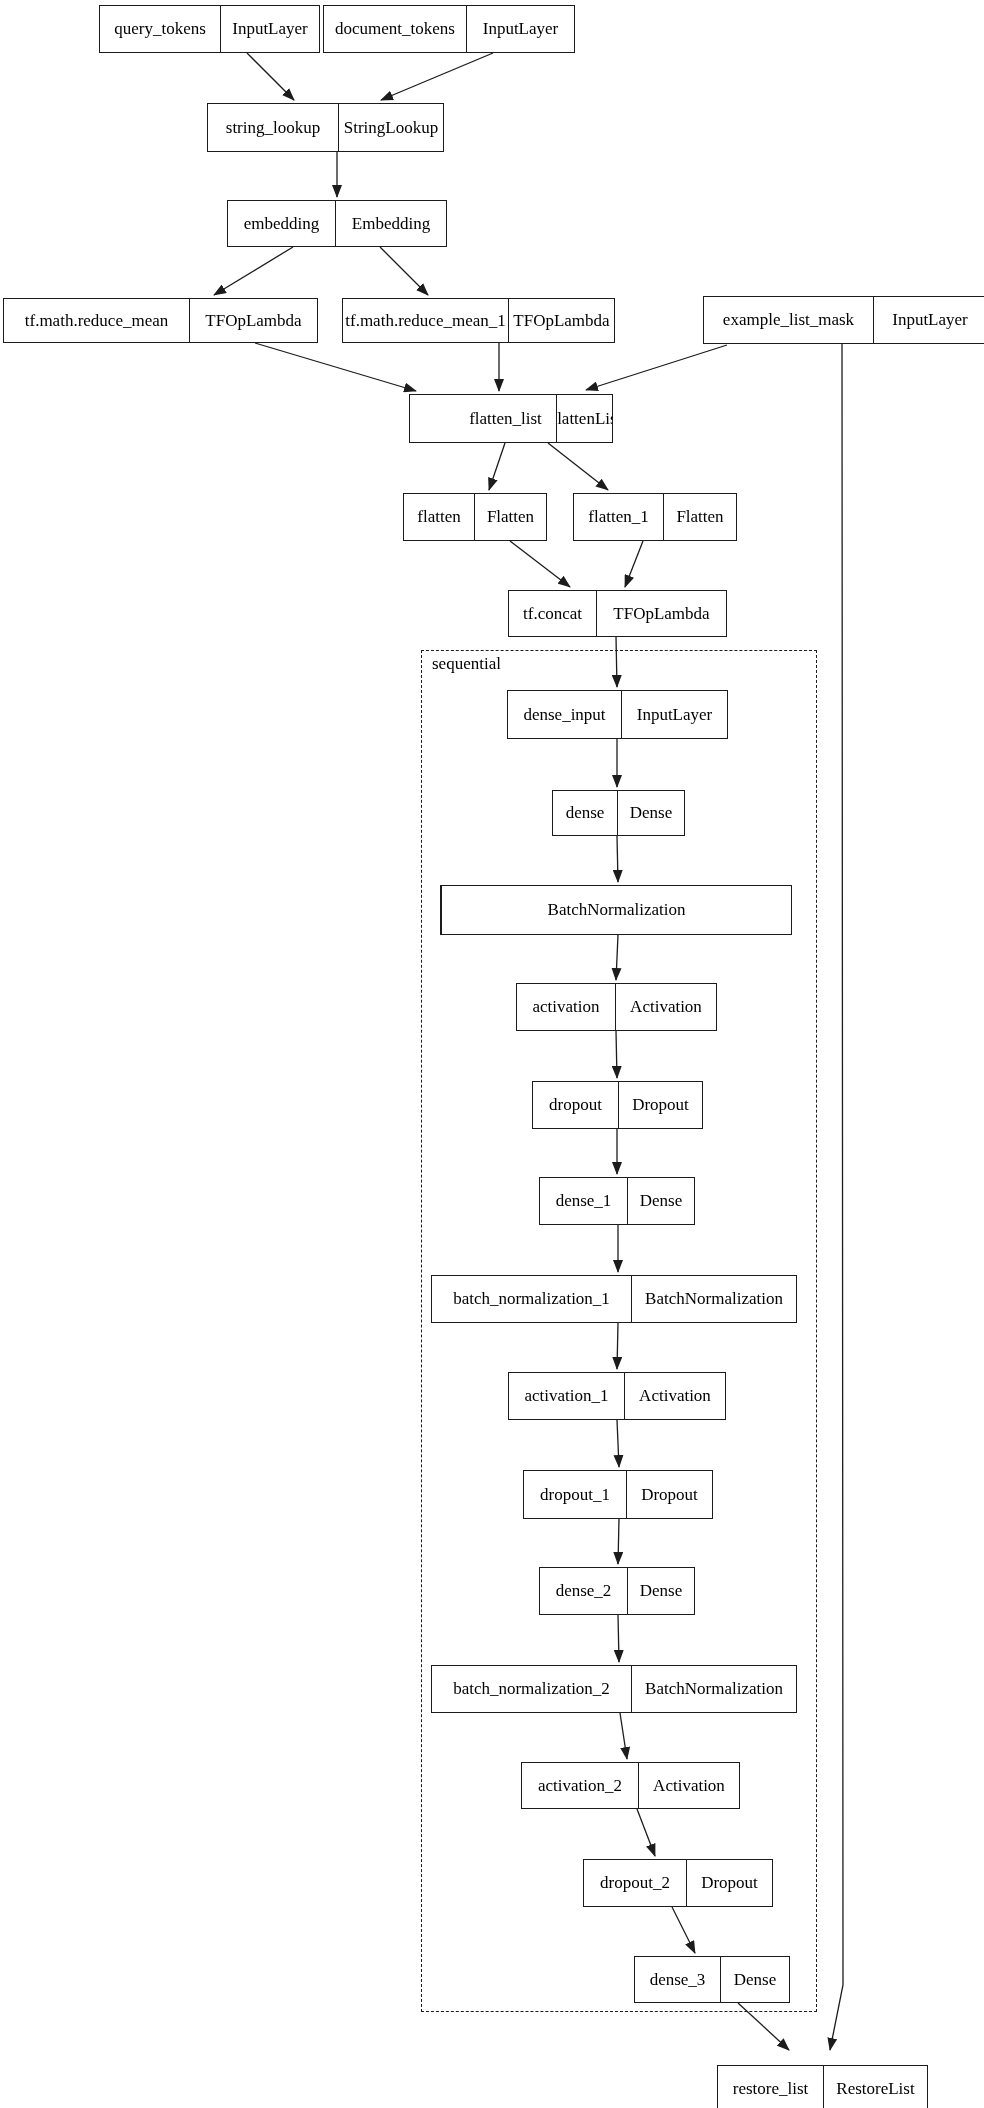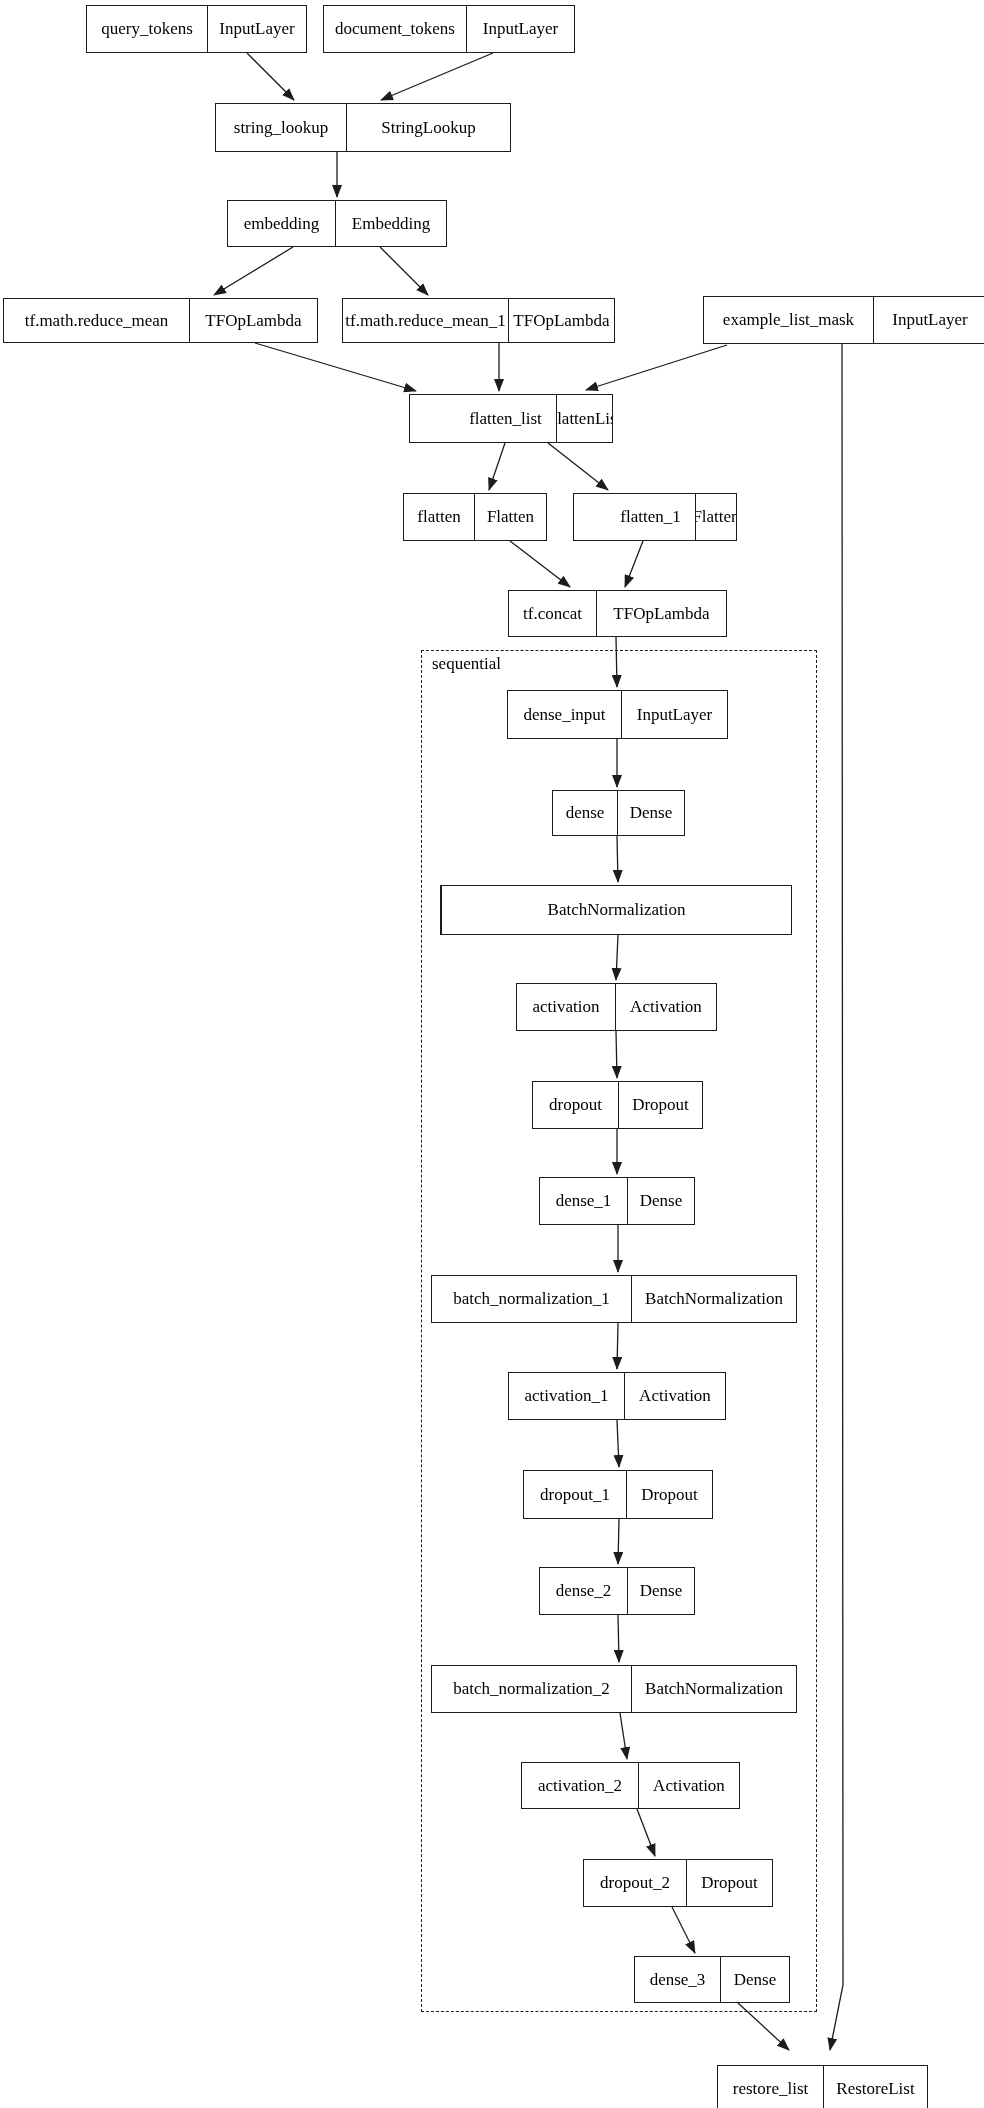--- a/index.html
+++ b/index.html
@@ -89,31 +89,31 @@
       <line x1="637" y1="1809" x2="655" y2="1856" marker-end="url(#arw)"></line>
       <line x1="672" y1="1907" x2="695" y2="1953" marker-end="url(#arw)"></line>
       <line x1="738" y1="2003" x2="789" y2="2050" marker-end="url(#arw)"></line>
     </g>
   </svg>
 
   <div class="cluster" style="left:421px; top:650px; width:396px; height:1362px;">
     <span class="cluster-label">sequential</span>
   </div>
 
-  <div class="node" style="left:86px; top:5px; width:221px; height:48px;">
+  <div class="node" style="left:99px; top:5px; width:221px; height:48px;">
     <span class="cell name" style="width:120px">query_tokens</span>
     <span class="cell type">InputLayer</span>
   </div>
 
   <div class="node" style="left:323px; top:5px; width:252px; height:48px;">
     <span class="cell name" style="width:142px">document_tokens</span>
     <span class="cell type">InputLayer</span>
   </div>
 
-  <div class="node" style="left:215px; top:103px; width:296px; height:49px;text-align:center;">
+  <div class="node" style="left:207px; top:103px; width:237px; height:49px;text-align:center;">
     <span class="cell name" style="width:130px">string_lookup</span>
     <span class="cell type">StringLookup</span>
   </div>
 
   <div class="node" style="left:227px; top:200px; width:220px; height:47px;">
     <span class="cell name" style="width:107px">embedding</span>
     <span class="cell type">Embedding</span>
   </div>
 
   <div class="node" style="left:3px; top:298px; width:315px; height:45px;">
@@ -134,21 +134,21 @@
   <div class="node" style="left:409px; top:394px; width:204px; height:49px;padding-left:45px;">
     <span class="cell name" style="width:101px">flatten_list</span>
     <span class="cell type">FlattenList</span>
   </div>
 
   <div class="node" style="left:403px; top:493px; width:144px; height:48px;">
     <span class="cell name" style="width:70px">flatten</span>
     <span class="cell type">Flatten</span>
   </div>
 
-  <div class="node" style="left:573px; top:493px; width:164px; height:48px;padding-left:32px;">
+  <div class="node" style="left:573px; top:493px; width:164px; height:48px;">
     <span class="cell name" style="width:89px">flatten_1</span>
     <span class="cell type">Flatten</span>
   </div>
 
   <div class="node" style="left:508px; top:590px; width:219px; height:47px;">
     <span class="cell name" style="width:87px">tf.concat</span>
     <span class="cell type">TFOpLambda</span>
   </div>
 
   <div class="node" style="left:507px; top:690px; width:221px; height:49px;">

